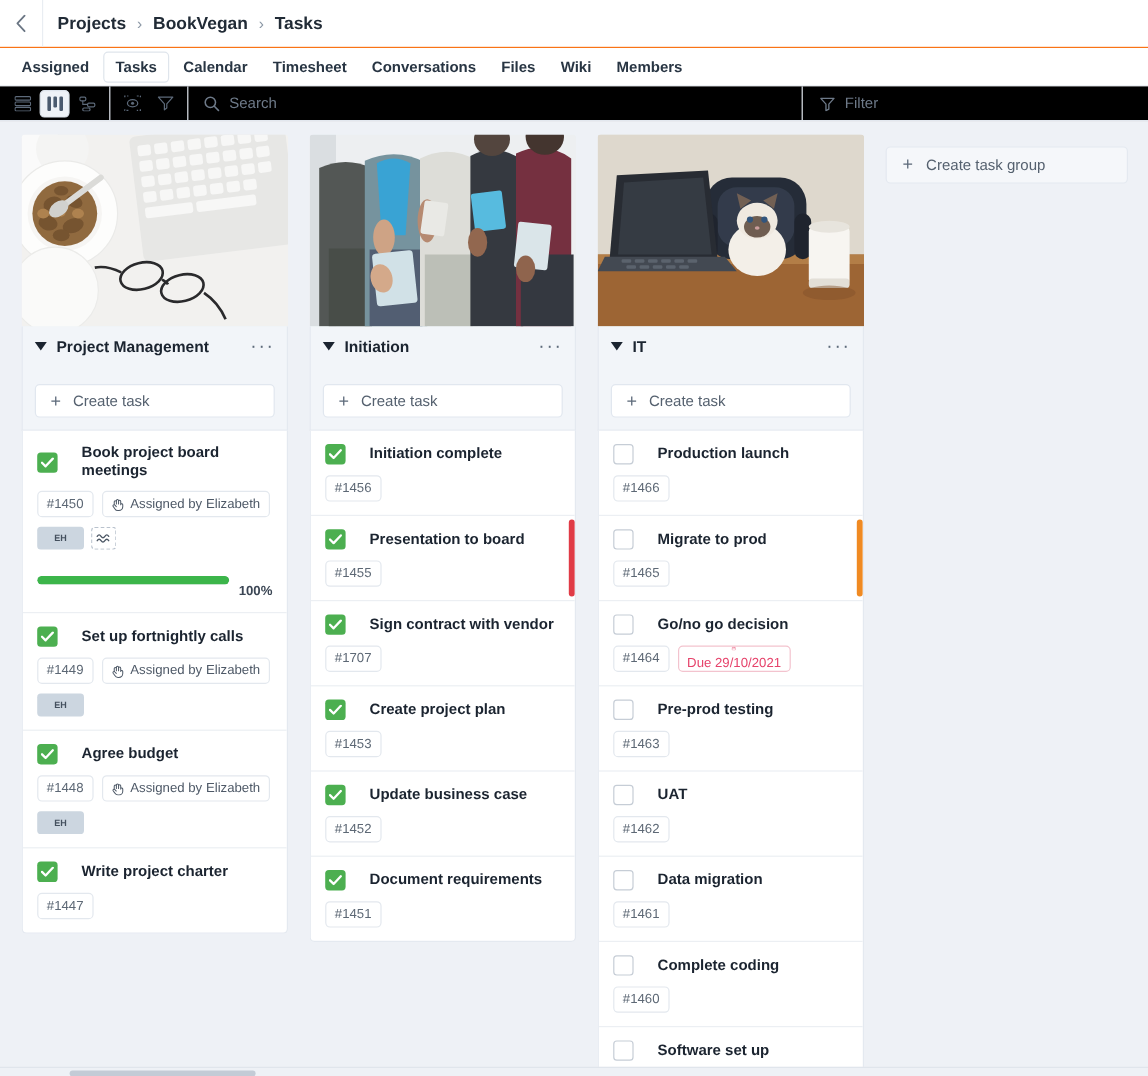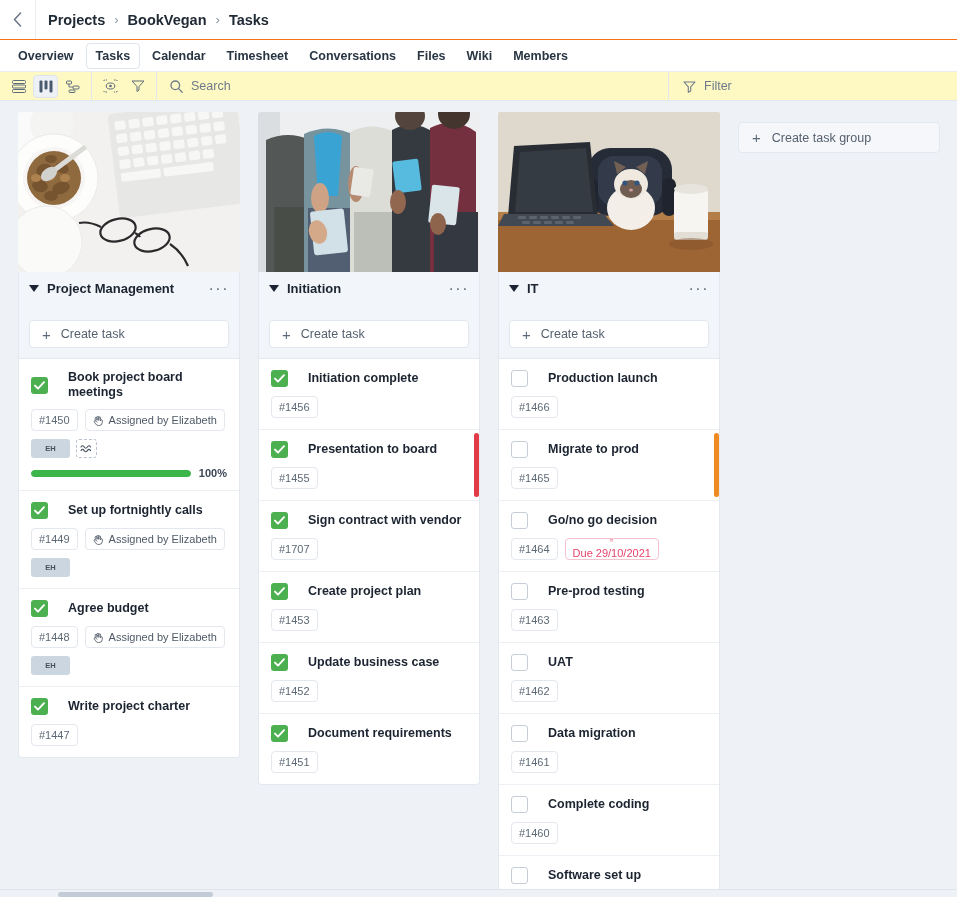--- a/index.html
+++ b/index.html
@@ -56,21 +56,21 @@
   }
   .tab.active {
     border: 1px solid #dfe5ec;
     background: #fff;
   }
 
   
   .toolbar {
     height: 29px;
     display: flex; align-items: stretch;
-    background: #fef9c3;
+    background: #000000;
     border-bottom: 1px solid #e2e7ee;
   }
   .tool-group {
     display: flex; align-items: center;
     padding: 0 5px;
     border-right: 1px solid #e2e7ee;
   }
   .tool-btn {
     width: 25px; height: 23px;
     display: flex; align-items: center; justify-content: center;
@@ -251,21 +251,21 @@
     background: #e8ecf1;
     border-radius: 4px;
     overflow: hidden;
   }
   .progress-fill {
     height: 100%;
     background: #3cb54a;
     border-radius: 4px;
   }
   .progress-pct {
-    font-size: 11px; font-weight: bold; color: #3b4654;
+    font-size: 11px; font-weight: bold; color: #3b4654; margin-top: 20px;
   }
 
   
   .ctg-col {
     flex: 0 0 202px;
     padding-top: 10px;
   }
   .ctg-btn {
     background: #f5f7fa;
     border: 1px solid #e4e9f0;
@@ -307,21 +307,21 @@
   <div class="crumbs">
     <span class="crumb">Projects</span>
     <span class="crumb-sep">›</span>
     <span class="crumb">BookVegan</span>
     <span class="crumb-sep">›</span>
     <span class="crumb">Tasks</span>
   </div>
 </div>
 
 <div class="tabs" id="tabbar">
-    <div class="tab">Overview</div>
+    <div class="tab">Assigned</div>
     <div class="tab active">Tasks</div>
     <div class="tab">Calendar</div>
     <div class="tab">Timesheet</div>
     <div class="tab">Conversations</div>
     <div class="tab">Files</div>
     <div class="tab">Wiki</div>
     <div class="tab">Members</div>
   </div>
 
 <div class="toolbar">

